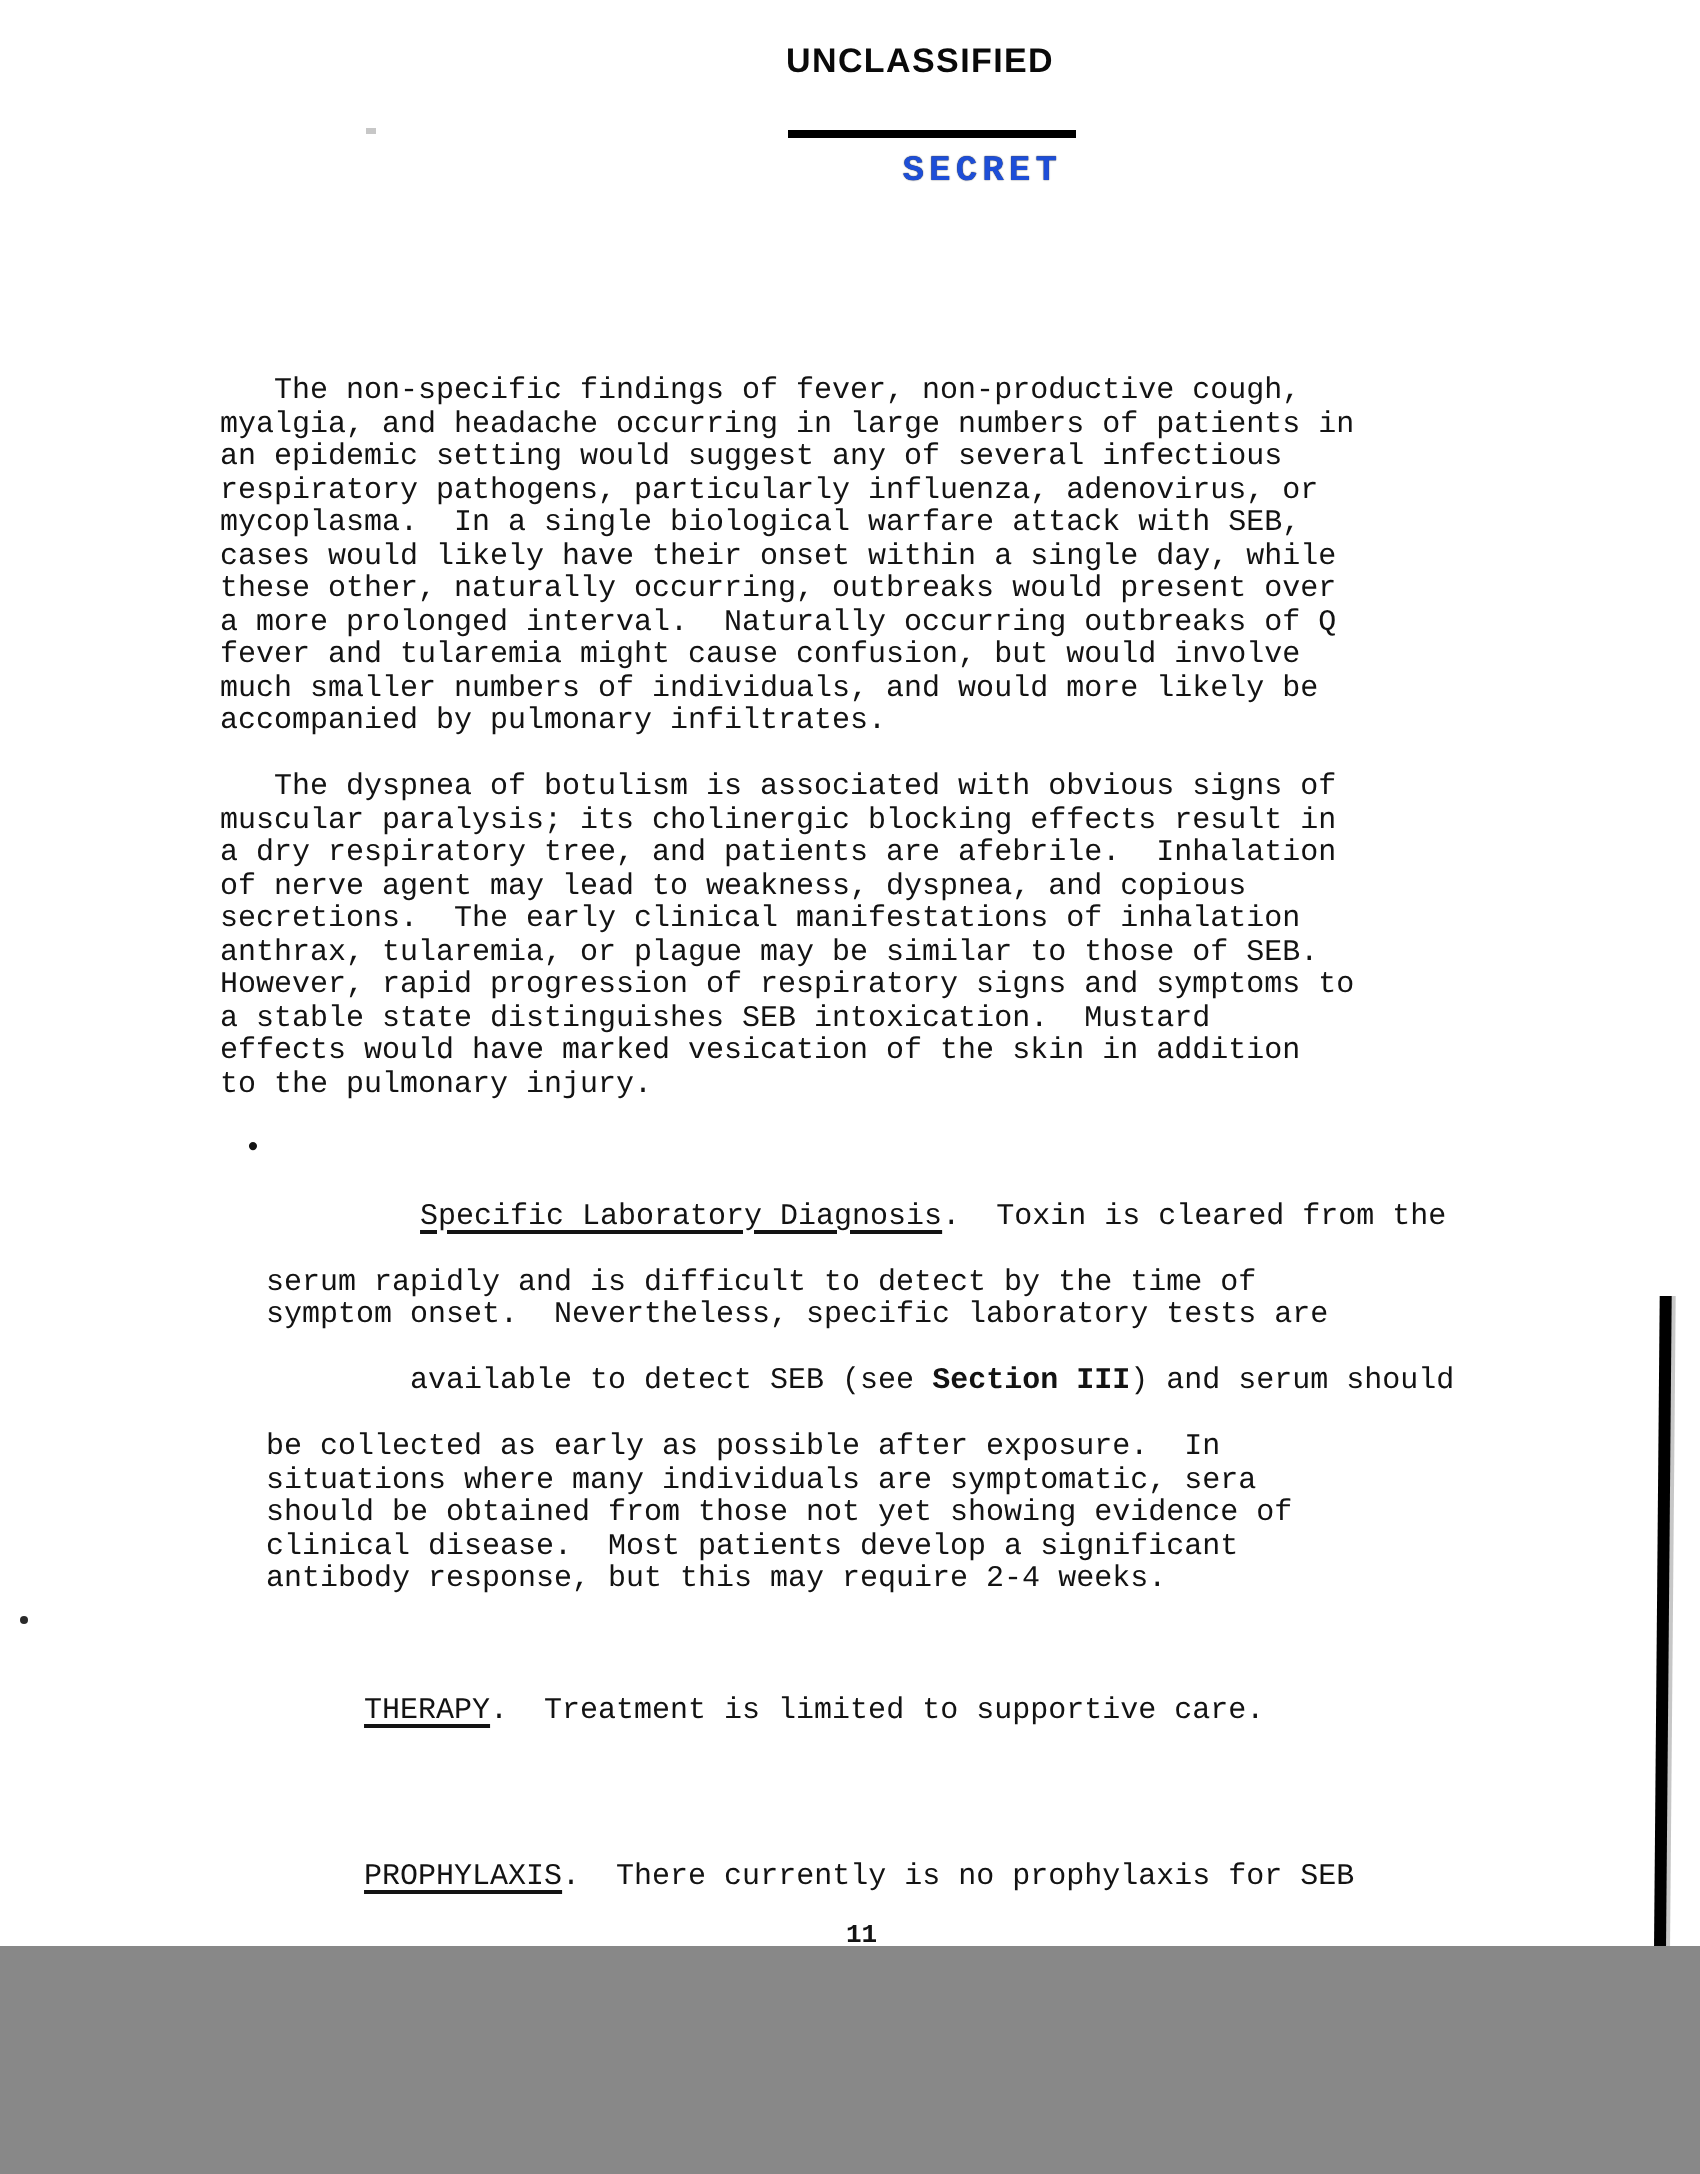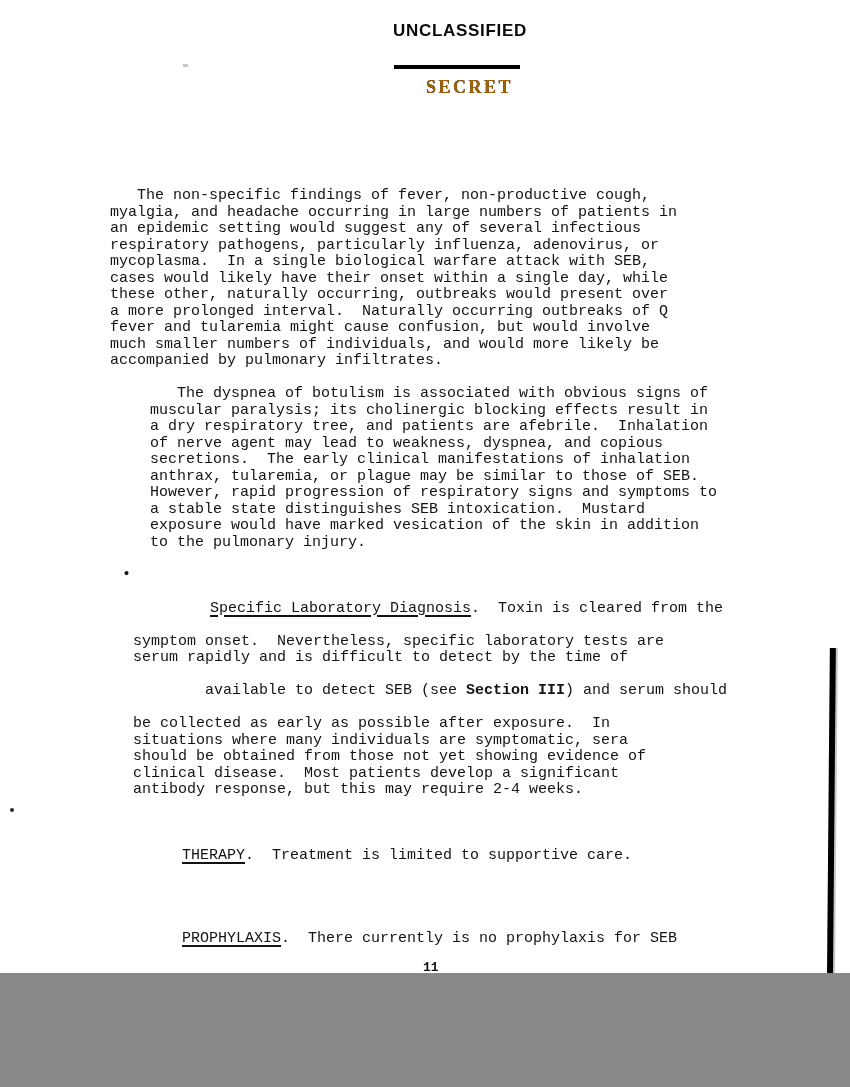--- a/index.html
+++ b/index.html
@@ -19,25 +19,25 @@
     font-size:17px;
     letter-spacing:0.7px;
     color:#0a0a0a;
     white-space:pre;
   }
   .classify-top{left:393px;top:21px;}
   .classify-bottom{left:418px;top:1027px;}
   
   .stamp{
     position:absolute;
-    font-family:Liberation Serif, serif;
+    font-family:Liberation Mono, monospace;
     font-weight:bold;
     font-size:18px;
     letter-spacing:2.5px;
-    color:#a16207;
+    color:#1d4ed8;
     white-space:pre;
     text-shadow:0 0 0.6px #000;
   }
   .stamp-top{left:398px;top:56px;}
   .stamp-bottom{left:401px;top:991px;}
   .strike{
     position:absolute;
     background:#000;
     height:3.5px;
     left:-4px;right:-7px;top:9px;
@@ -45,21 +45,21 @@
   .stamp-bottom .strike{height:4.5px;top:8px;right:-4px;}
   
   .doc-body{
     position:absolute;
     left:110px;top:188px;width:680px;
     font-size:15px;
     line-height:16.5px;
   }
   .line{white-space:pre;}
   .para{margin:0;}
-  .gap1{margin-top:16.5px;margin-left:40px;}
+  .gap1{margin-top:16.5px;}
   .gap2{margin-top:33px;}
   .bullet-block{margin-left:23px;}
   .bullet-first{position:relative;padding-left:5px;}
   .bullet-marker{position:absolute;left:-11px;top:-1px;}
   .u{text-decoration:underline;text-underline-offset:2.5px;text-decoration-thickness:1.5px;}
   .b{font-weight:bold;}
   
   .page-number{
     position:absolute;left:423px;top:960px;
     font-family:"Liberation Mono", monospace;
@@ -117,32 +117,32 @@
 
     <div class="para gap1">
         <div class="line">   The dyspnea of botulism is associated with obvious signs of</div>
         <div class="line">muscular paralysis; its cholinergic blocking effects result in</div>
         <div class="line">a dry respiratory tree, and patients are afebrile.  Inhalation</div>
         <div class="line">of nerve agent may lead to weakness, dyspnea, and copious</div>
         <div class="line">secretions.  The early clinical manifestations of inhalation</div>
         <div class="line">anthrax, tularemia, or plague may be similar to those of SEB.</div>
         <div class="line">However, rapid progression of respiratory signs and symptoms to</div>
         <div class="line">a stable state distinguishes SEB intoxication.  Mustard</div>
-        <div class="line">exposure would have marked vesication of the skin in addition</div>
+        <div class="line">effects would have marked vesication of the skin in addition</div>
         <div class="line">to the pulmonary injury.</div>
       </div>
 
     <div class="bullet-block gap1">
       <div class="line bullet-first">
         <span class="bullet-marker">•</span>
         <span class="u">Specific Laboratory Diagnosis</span><span>.  Toxin is cleared from the</span>
       </div>
       <div>
+          <div class="line">serum rapidly and is difficult to detect by the time of</div>
           <div class="line">symptom onset.  Nevertheless, specific laboratory tests are</div>
-          <div class="line">serum rapidly and is difficult to detect by the time of</div>
         </div>
       <div class="line">
         <span>available to detect SEB (see </span><span class="b">Section III</span><span>) and serum should</span>
       </div>
       <div>
           <div class="line">be collected as early as possible after exposure.  In</div>
           <div class="line">situations where many individuals are symptomatic, sera</div>
           <div class="line">should be obtained from those not yet showing evidence of</div>
           <div class="line">clinical disease.  Most patients develop a significant</div>
           <div class="line">antibody response, but this may require 2-4 weeks.</div>

